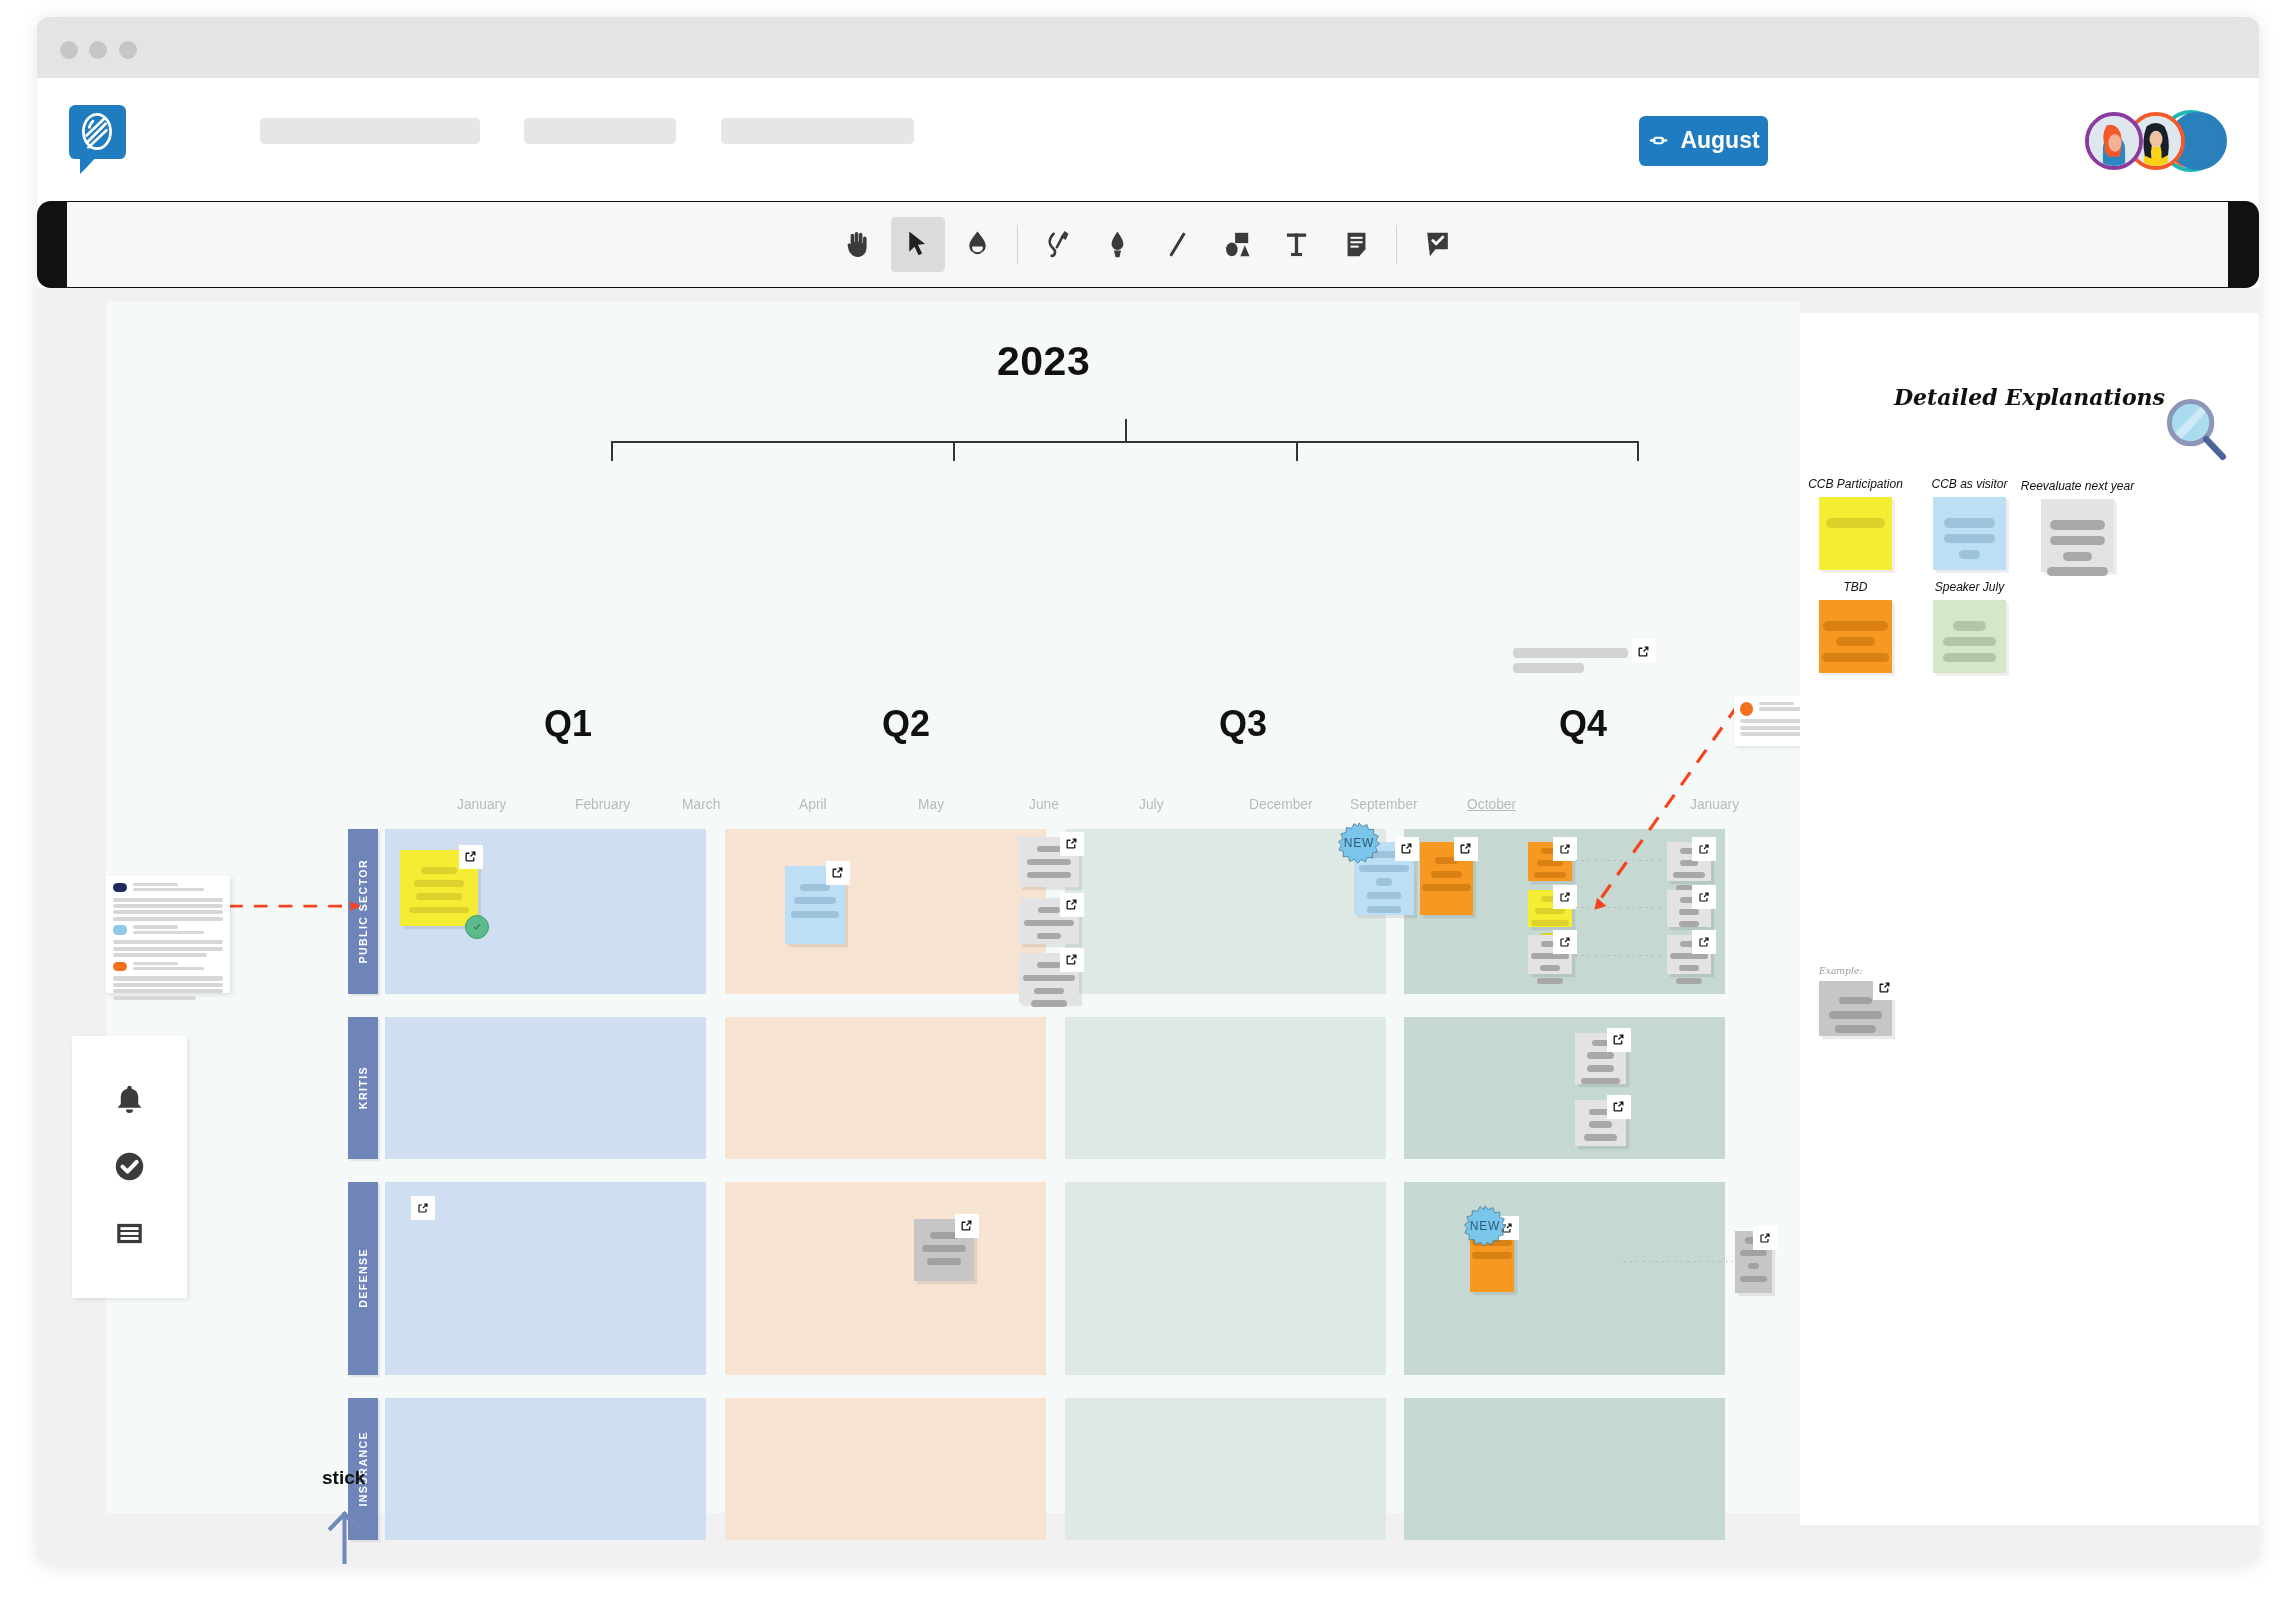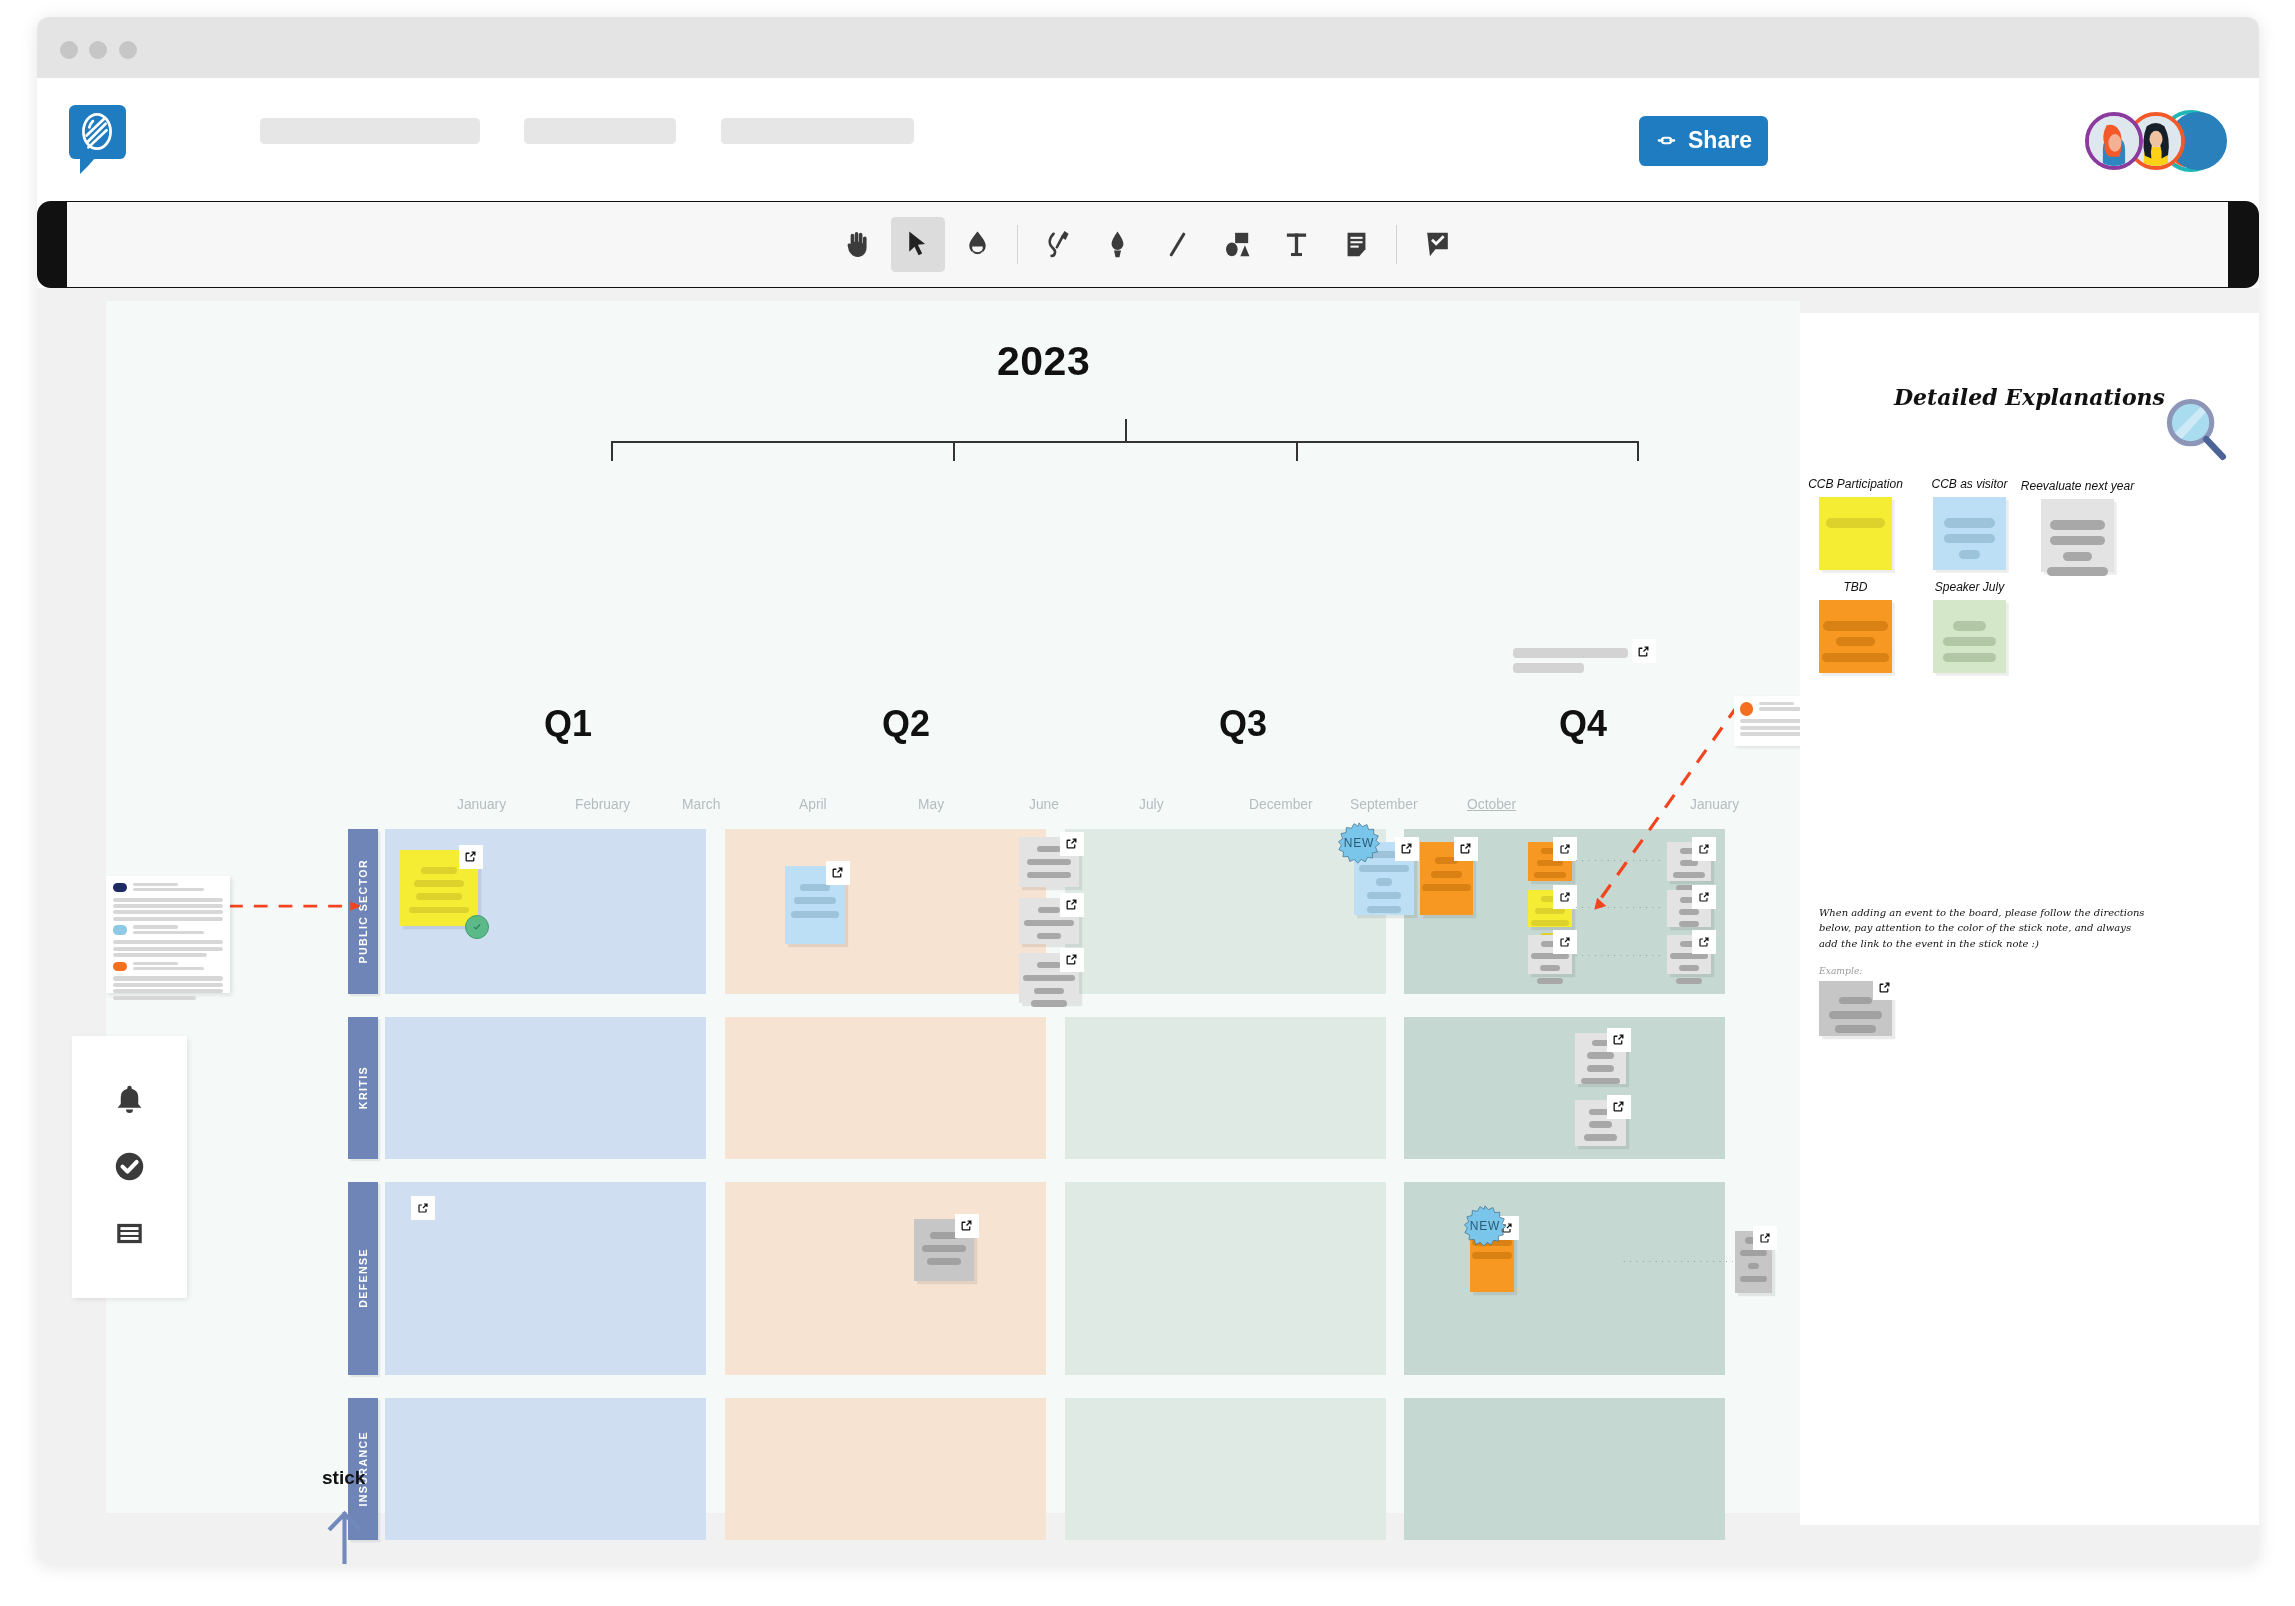--- a/index.html
+++ b/index.html
@@ -313,21 +313,21 @@
     <div class="nav-skeleton" id="nav-sk-1"></div>
     <div class="nav-skeleton" id="nav-sk-2"></div>
     <div class="nav-skeleton" id="nav-sk-3"></div>
 
     <div id="share-button">
       <svg width="23" height="23" viewBox="0 0 24 24">
         <rect x="7" y="9.2" width="10" height="5.6" rx="2.8" fill="none" stroke="#fff" stroke-width="2"></rect>
         <line x1="4" y1="12" x2="8" y2="12" stroke="#fff" stroke-width="2.4" stroke-linecap="round"></line>
         <line x1="16" y1="12" x2="20" y2="12" stroke="#fff" stroke-width="2.4" stroke-linecap="round"></line>
       </svg>
-      <span>Share</span>
+      <span>August</span>
     </div>
 
     <div id="avatar-group">
       <div class="avatar" id="av-1">
         <svg width="50" height="50" viewBox="0 0 108 108">
           <rect width="108" height="108" fill="#dfe7ee"></rect>
           <path d="M30 108 V72 Q30 46 54 46 Q78 46 78 74 V108z" fill="#2e86c1"></path>
           <path d="M38 20 Q26 44 34 62 Q30 78 44 88 L66 88 Q74 60 68 36 Q58 14 38 20z" fill="#f4592a"></path>
           <ellipse cx="56" cy="58" rx="14" ry="19" fill="#f5b195"></ellipse>
         </svg>
@@ -916,21 +916,20 @@
 
       <div class="legend-item" style="left:133px; top:287px; width:73px; height:73px;">
         <div class="lbl">Speaker July</div>
         <div class="legend-swatch c-green">
           <div class="line" style="width:44%; height:9.2px;"></div>
           <div class="line" style="width:72%; height:9.2px;"></div>
           <div class="line" style="width:72%; height:9.2px;"></div>
         </div>
       </div>
 
-      <div id="legend-note">When adding an event to the board, please follow the directions below, pay attention to the color of the stick note, and always add the link to the event in the stick note :)</div>
       <div id="legend-example-label">Example:</div>
       <div id="legend-example-card" class="card c-gray2">
         <div class="lines" style="padding-top:22%">
           <div class="line" style="width:44%; height:7.8px; background:#a1a1a1;"></div>
           <div class="line" style="width:72%; height:7.8px; background:#a1a1a1;"></div>
           <div class="line" style="width:56%; height:7.8px; background:#a1a1a1;"></div>
         </div>
         <div class="card-link">
           <svg width="13" height="13" viewBox="0 0 24 24" fill="none" stroke="#111" stroke-width="2.4">
               <path d="M14 4h6v6M20 4l-8 8"></path>

